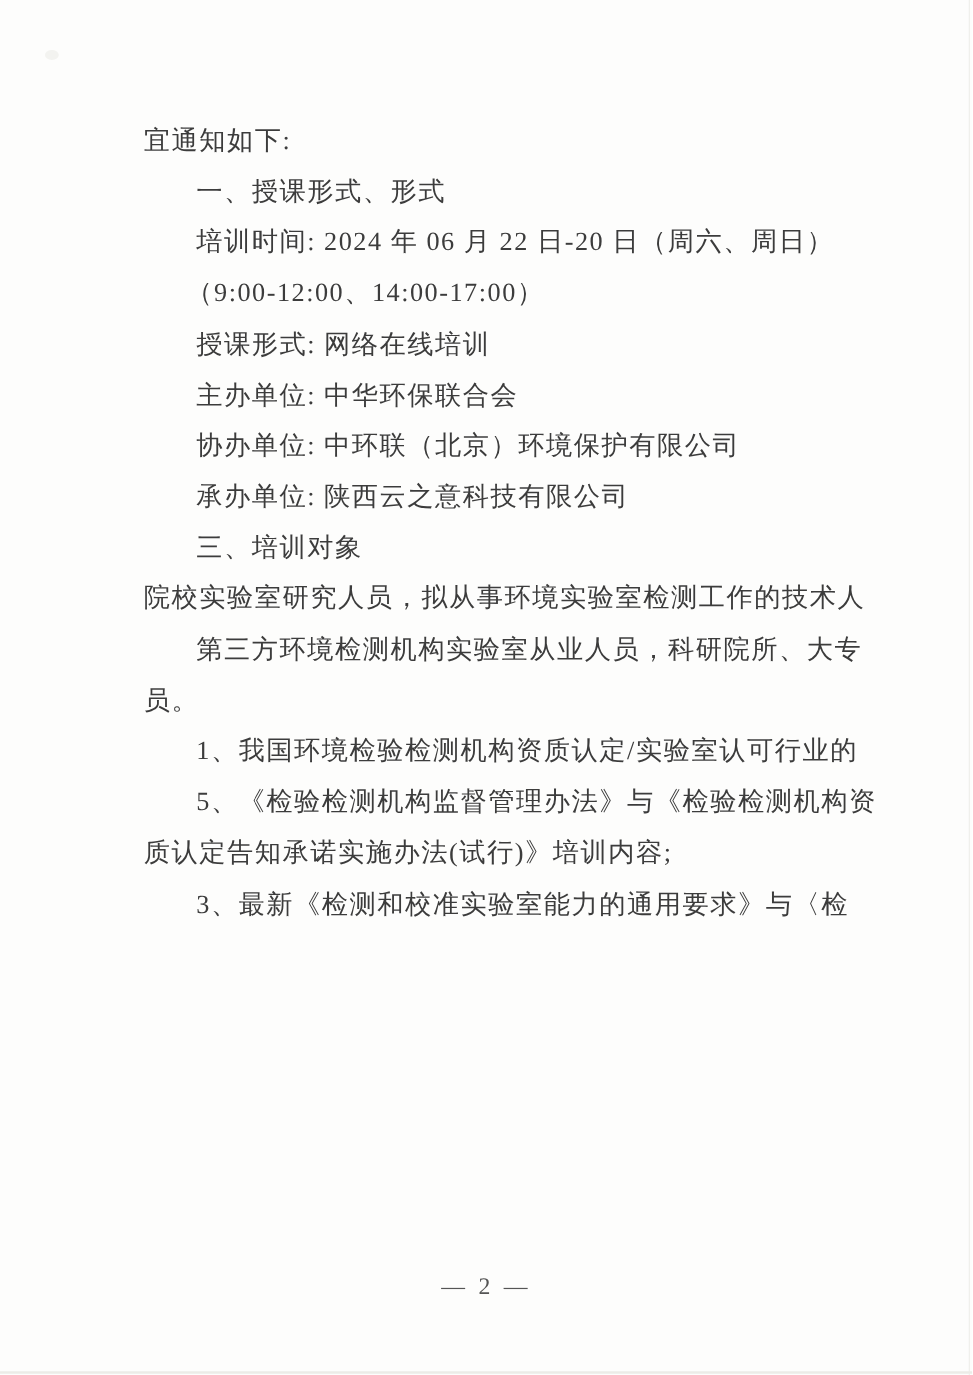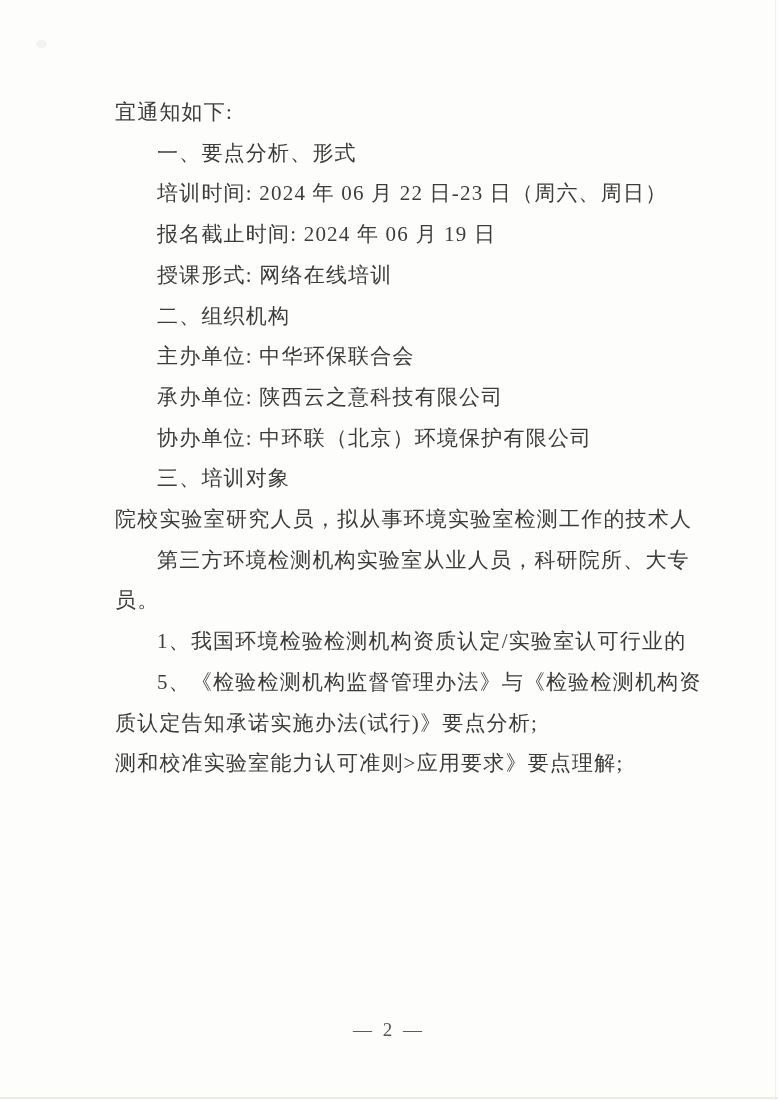--- a/index.html
+++ b/index.html
@@ -69,35 +69,34 @@
   }
 </style>
 </head>
 <body>
 
 <div class="page">
   <div class="smudge"></div>
 
   <div class="content">
     <div class="line">宜通知如下:</div>
-    <div class="line l-ind">一、要点分析、形式</div>
-    <div class="line l-ind">培训时间: 2024 年 06 月 22 日-23 日（周六、周日）</div>
-    <div class="line l-ind">报名截止时间: 2024 年 06 月 19 日</div>
+    <div class="line l-ind">一、授课形式、形式</div>
+    <div class="line l-ind">培训时间: 2024 年 06 月 22 日-20 日（周六、周日）</div>
+    <div class="line l-paren">（9:00-12:00、14:00-17:00）</div>
     <div class="line l-ind">授课形式: 网络在线培训</div>
-    <div class="line l-ind">二、组织机构</div>
     <div class="line l-ind">主办单位: 中华环保联合会</div>
+    <div class="line l-ind">协办单位: 中环联（北京）环境保护有限公司</div>
     <div class="line l-ind">承办单位: 陕西云之意科技有限公司</div>
-    <div class="line l-ind">协办单位: 中环联（北京）环境保护有限公司</div>
     <div class="line l-ind">三、培训对象</div>
     <div class="line">院校实验室研究人员，拟从事环境实验室检测工作的技术人</div>
     <div class="line l-ind">第三方环境检测机构实验室从业人员，科研院所、大专</div>
     <div class="line">员。</div>
     <div class="line l-ind">1、我国环境检验检测机构资质认定/实验室认可行业的</div>
     <div class="line l-ind">5、《检验检测机构监督管理办法》与《检验检测机构资</div>
-    <div class="line">质认定告知承诺实施办法(试行)》要点分析;</div>
-    <div class="line">测和校准实验室能力认可准则&gt;应用要求》要点理解;</div>
+    <div class="line">质认定告知承诺实施办法(试行)》培训内容;</div>
+    <div class="line l-ind">3、最新《检测和校准实验室能力的通用要求》与〈检</div>
   </div>
 
   <div class="page-number">— 2 —</div>
 
   <div class="scan-edge-right"></div>
   <div class="scan-edge-bottom"></div>
 </div>
 
 </body></html>

